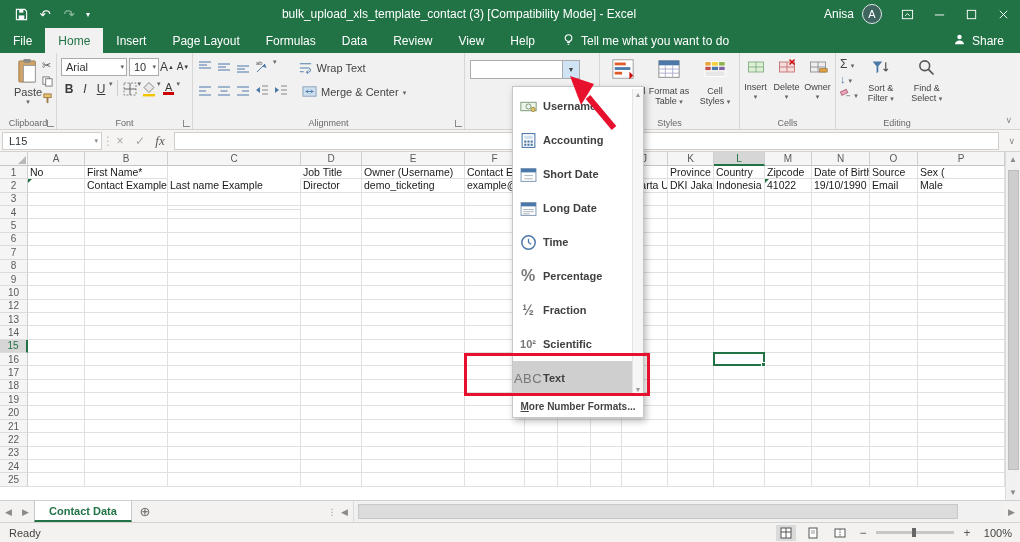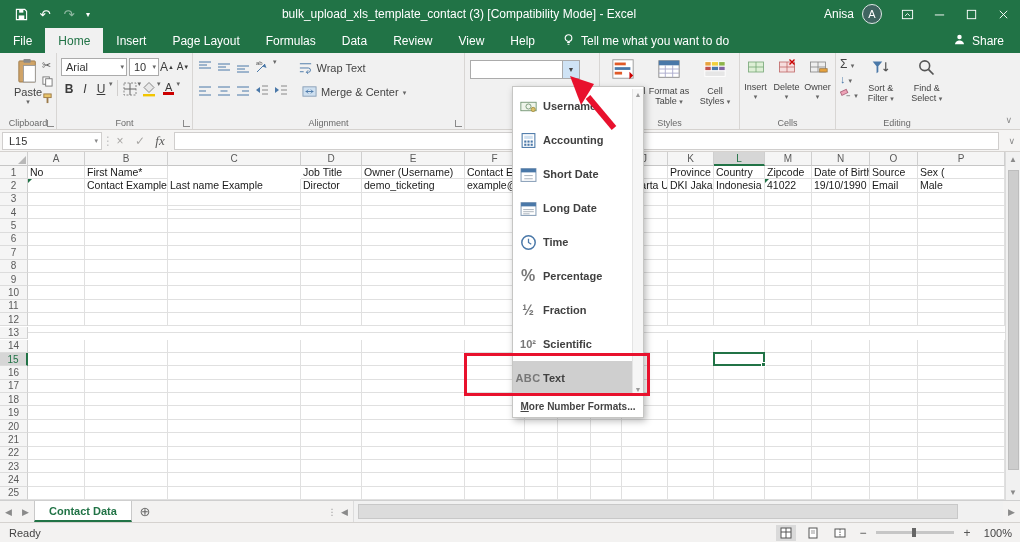--- a/index.html
+++ b/index.html
@@ -93,21 +93,21 @@
 .zval{font-size:11px;color:#444;width:32px;text-align:right}
 
 #menu{position:absolute;left:512px;top:86px;width:132px;background:#fff;border:1px solid #c6c6c4;box-shadow:2px 3px 7px rgba(0,0,0,.28);z-index:40;padding-top:2px}
 .mi{height:34px;display:flex;align-items:center}
 .mi.sel{background:#cfcfcf}
 .mic{width:30px;display:flex;align-items:center;justify-content:center;color:#777;flex:none}
 .mic svg{width:17px;height:17px}
 .g-percentage{font-size:16px;font-weight:bold}
 .g-fraction{font-size:14px;font-weight:bold}
 .g-scientific{font-size:11px;font-weight:bold}
-.g-text{font-size:11px;font-weight:bold;letter-spacing:.4px}
+.g-text{font-size:13px;font-weight:normal;letter-spacing:.4px}
 .mlb{font-size:11px;font-weight:600;color:#404040;white-space:nowrap}
 #mscroll{position:absolute;right:0;top:2px;width:11px;height:306px;background:#f6f6f6;border-left:1px solid #e4e4e4;font-size:7px;color:#999}
 #mscroll .a{position:absolute;left:0;width:10px;text-align:center}
 #mfooter{border-top:1px solid #e0e0e0;height:22px;display:flex;align-items:center;justify-content:center;font-size:10px;font-weight:600;color:#444;white-space:nowrap}
 #mfooter u{text-decoration:underline}
 
 #redrect{position:absolute;left:464px;top:353px;width:186px;height:43px;border:3px solid #e8112d;z-index:50}
 #redarrow{position:absolute;left:548px;top:68px;width:90px;height:72px;z-index:60;pointer-events:none}
 </style>
 </head>
@@ -715,58 +715,39 @@
         <div class="cell" style="width: 31px;"></div>
         <div class="cell" style="width: 46px;"></div>
         <div class="cell" style="width: 46px;"></div>
         <div class="cell" style="width: 51px;"></div>
         <div class="cell" style="width: 47px;"></div>
         <div class="cell" style="width: 58px;"></div>
         <div class="cell" style="width: 48px;"></div>
         <div class="cell" style="width: 87px;"></div>
       </div>
       <div class="row" style="height: 13.36px;">
-        <div class="rn">11</div>
-        <div class="cell" style="width: 57px;"></div>
-        <div class="cell" style="width: 83px;"></div>
-        <div class="cell" style="width: 133px;"></div>
-        <div class="cell" style="width: 61px;"></div>
-        <div class="cell" style="width: 103px;"></div>
-        <div class="cell" style="width: 60px;"></div>
-        <div class="cell" style="width: 33px;"></div>
-        <div class="cell" style="width: 33px;"></div>
-        <div class="cell" style="width: 31px;"></div>
-        <div class="cell" style="width: 46px;"></div>
-        <div class="cell" style="width: 46px;"></div>
-        <div class="cell" style="width: 51px;"></div>
-        <div class="cell" style="width: 47px;"></div>
-        <div class="cell" style="width: 58px;"></div>
-        <div class="cell" style="width: 48px;"></div>
-        <div class="cell" style="width: 87px;"></div>
-      </div>
-      <div class="row" style="height: 13.36px;">
         <div class="rn">12</div>
         <div class="cell" style="width: 57px;"></div>
         <div class="cell" style="width: 83px;"></div>
         <div class="cell" style="width: 133px;"></div>
         <div class="cell" style="width: 61px;"></div>
         <div class="cell" style="width: 103px;"></div>
         <div class="cell" style="width: 60px;"></div>
         <div class="cell" style="width: 33px;"></div>
         <div class="cell" style="width: 33px;"></div>
         <div class="cell" style="width: 31px;"></div>
         <div class="cell" style="width: 46px;"></div>
         <div class="cell" style="width: 46px;"></div>
         <div class="cell" style="width: 51px;"></div>
         <div class="cell" style="width: 47px;"></div>
         <div class="cell" style="width: 58px;"></div>
         <div class="cell" style="width: 48px;"></div>
         <div class="cell" style="width: 87px;"></div>
       </div>
-      <div class="row" style="height: 13.36px; align-items: center;">
+      <div class="row" style="height: 13.36px;">
         <div class="rn">13</div>
         <div class="cell" style="width: 57px;"></div>
         <div class="cell" style="width: 83px;"></div>
         <div class="cell" style="width: 133px;"></div>
         <div class="cell" style="width: 61px;"></div>
         <div class="cell" style="width: 103px;"></div>
         <div class="cell" style="width: 60px;"></div>
         <div class="cell" style="width: 33px;"></div>
         <div class="cell" style="width: 33px;"></div>
         <div class="cell" style="width: 31px;"></div>

